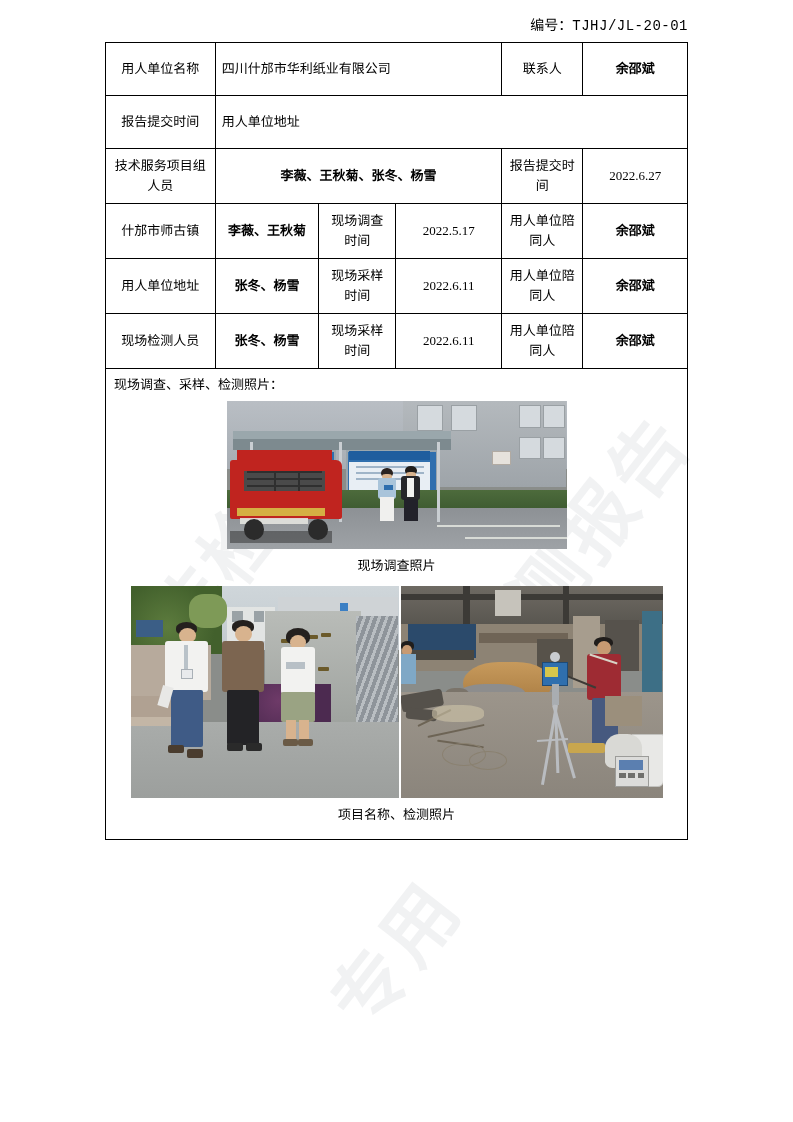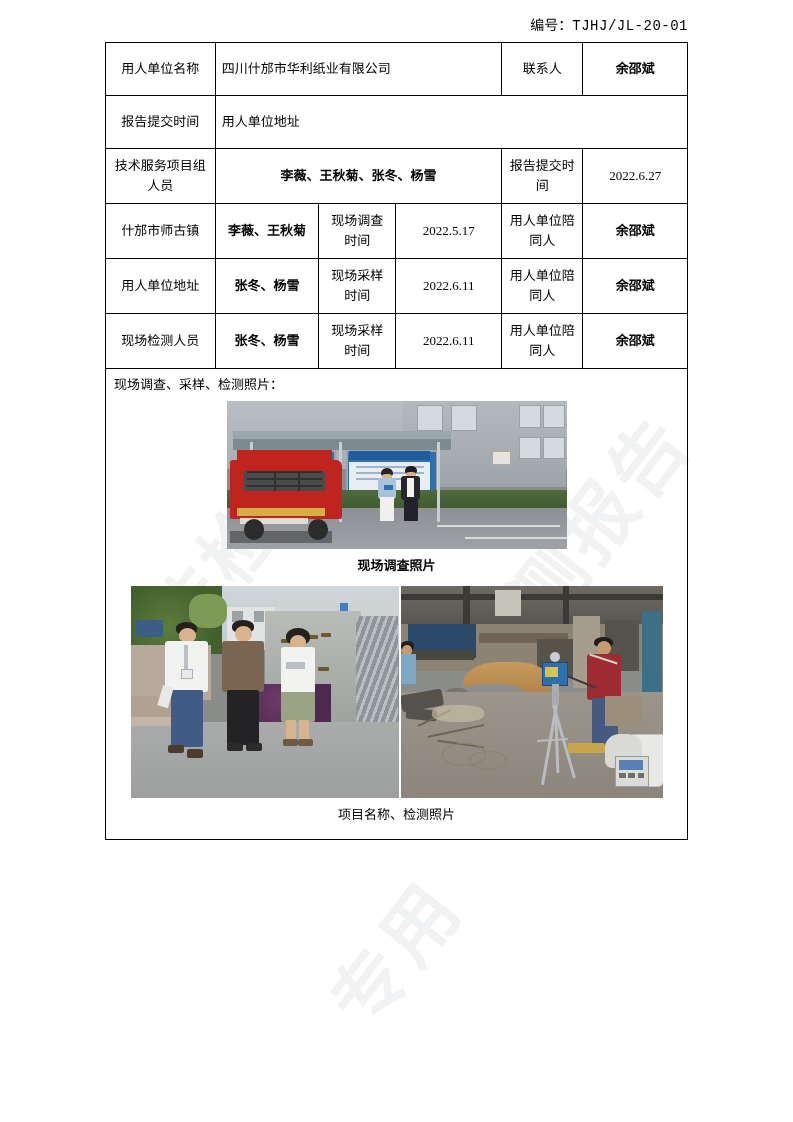--- a/index.html
+++ b/index.html
@@ -129,21 +129,20 @@
     vertical-align: top;
   }
   .photo-heading {
     font-family: "Liberation Serif", "DejaVu Serif", serif;
     font-size: 13px;
     text-align: left;
     margin: 2px 0 6px 2px;
   }
   .photo-block {
     text-align: center;
-    font-weight: bold;
   }
   .photo-caption {
     font-family: "Liberation Serif", "DejaVu Serif", serif;
     font-size: 13px;
     text-align: center;
     margin: 7px 0 10px 0;
   }
   .photo-row {
     display: flex;
     justify-content: center;

